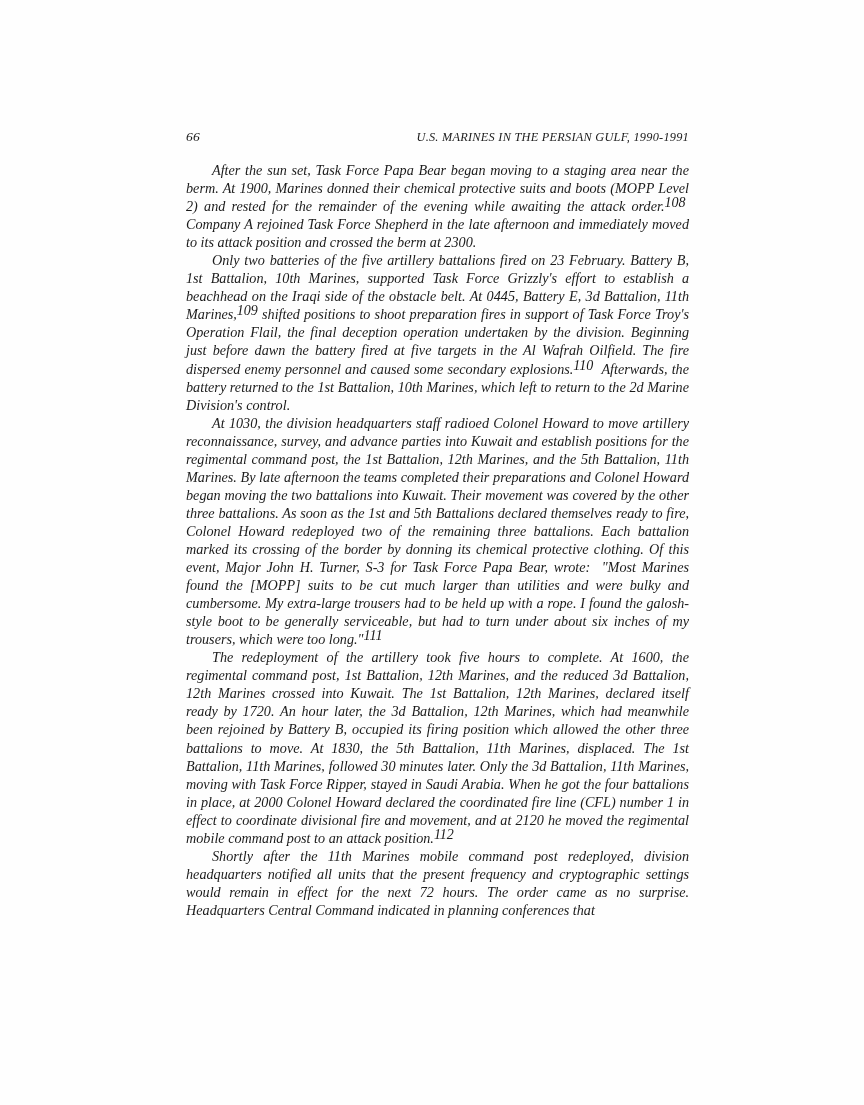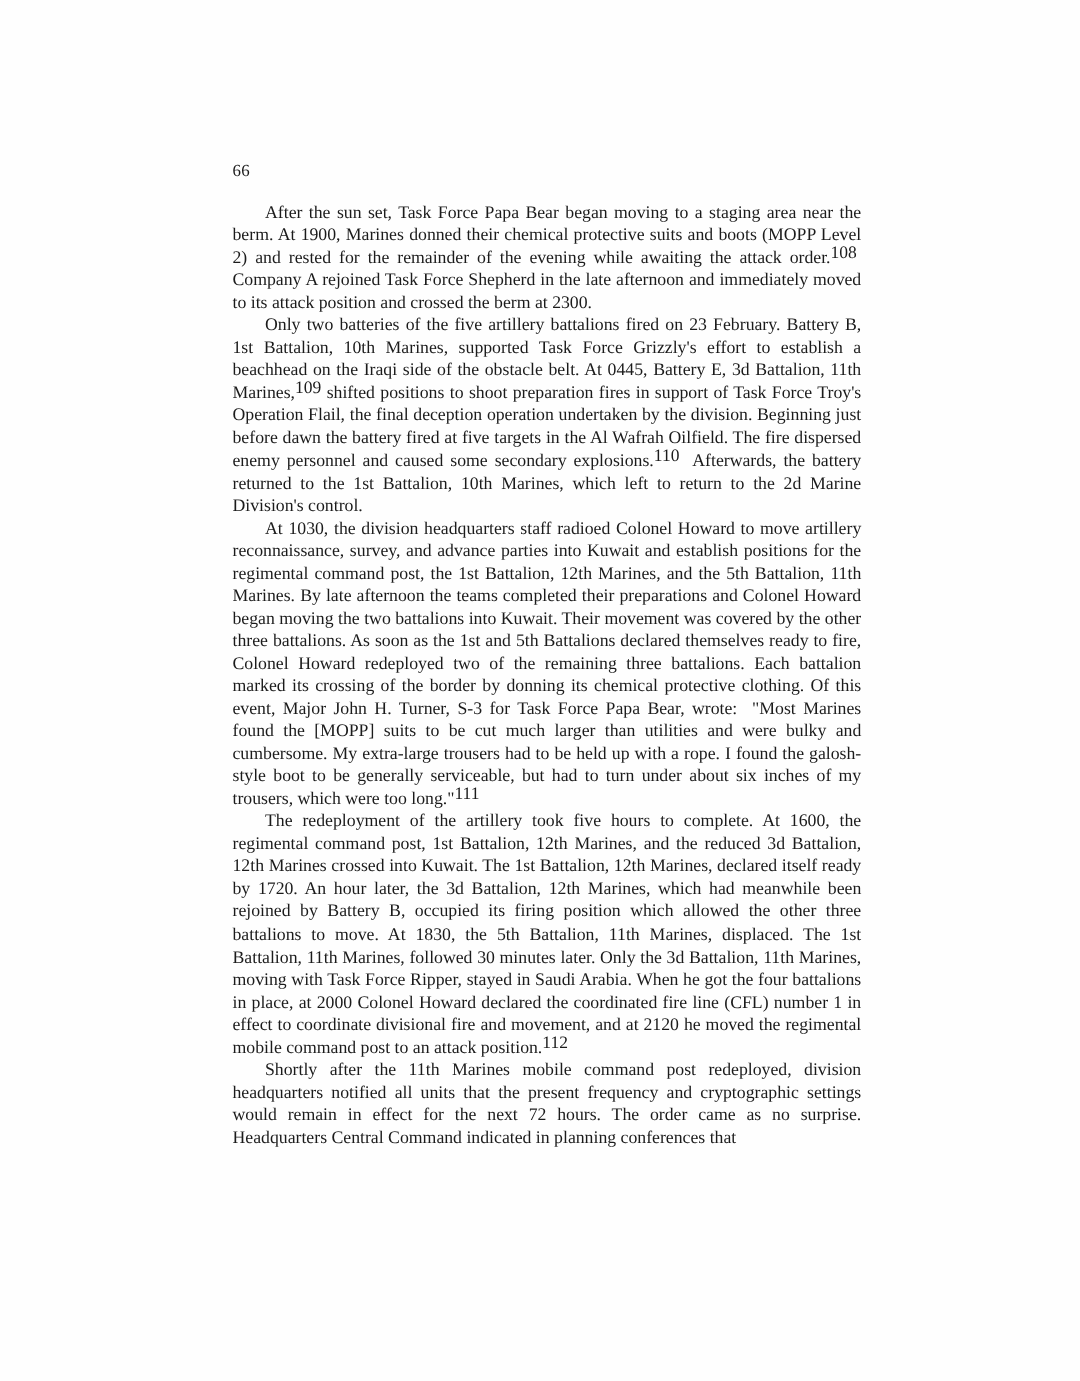--- a/index.html
+++ b/index.html
@@ -18,20 +18,21 @@
     position: relative;
     width: 864px;
     height: 1105px;
     background: #fefefe;
   }
   .content {
     position: absolute;
     left: 186px;
     top: 129px;
     width: 503px;
+    font-style: italic;
   }
   .running-head {
     display: flex;
     justify-content: space-between;
     align-items: baseline;
     font-size: 13px;
     margin-bottom: 16px;
   }
   .folio {
     font-size: 13.5px;
@@ -60,20 +61,21 @@
     letter-spacing: 0;
   }
 </style>
 </head>
 <body>
 
 <div class="page">
   <div class="content">
     <div class="running-head">
       <span class="folio">66</span>
+      <span class="running-title">U.S. MARINES IN THE PERSIAN GULF, 1990-1991</span>
     </div>
     <div class="body-text" id="paragraph-container">
         <p>After the sun set, Task Force Papa Bear began moving to a staging area near the berm. At 1900, Marines donned their chemical protective suits and boots (MOPP Level 2) and rested for the remainder of the evening while awaiting the attack order.<sup>108</sup>&nbsp; Company A rejoined Task Force Shepherd in the late afternoon and immediately moved to its attack position and crossed the berm at 2300.</p>
         <p>Only two batteries of the five artillery battalions fired on 23 February. Battery B, 1st Battalion, 10th Marines, supported Task Force Grizzly's effort to establish a beachhead on the Iraqi side of the obstacle belt. At 0445, Battery E, 3d Battalion, 11th Marines,<sup>109</sup> shifted positions to shoot preparation fires in support of Task Force Troy's Operation Flail, the final deception operation undertaken by the division. Beginning just before dawn the battery fired at five targets in the Al Wafrah Oilfield. The fire dispersed enemy personnel and caused some secondary explosions.<sup>110</sup>&nbsp; Afterwards, the battery returned to the 1st Battalion, 10th Marines, which left to return to the 2d Marine Division's control.</p>
         <p>At 1030, the division headquarters staff radioed Colonel Howard to move artillery reconnaissance, survey, and advance parties into Kuwait and establish positions for the regimental command post, the 1st Battalion, 12th Marines, and the 5th Battalion, 11th Marines. By late afternoon the teams completed their preparations and Colonel Howard began moving the two battalions into Kuwait. Their movement was covered by the other three battalions. As soon as the 1st and 5th Battalions declared themselves ready to fire, Colonel Howard redeployed two of the remaining three battalions. Each battalion marked its crossing of the border by donning its chemical protective clothing. Of this event, Major John H. Turner, S-3 for Task Force Papa Bear, wrote:&nbsp; "Most Marines found the [MOPP] suits to be cut much larger than utilities and were bulky and cumbersome. My extra-large trousers had to be held up with a rope. I found the galosh-style boot to be generally serviceable, but had to turn under about six inches of my trousers, which were too long."<sup>111</sup></p>
         <p>The redeployment of the artillery took five hours to complete. At 1600, the regimental command post, 1st Battalion, 12th Marines, and the reduced 3d Battalion, 12th Marines crossed into Kuwait. The 1st Battalion, 12th Marines, declared itself ready by 1720. An hour later, the 3d Battalion, 12th Marines, which had meanwhile been rejoined by Battery B, occupied its firing position which allowed the other three battalions to move. At 1830, the 5th Battalion, 11th Marines, displaced. The 1st Battalion, 11th Marines, followed 30 minutes later. Only the 3d Battalion, 11th Marines, moving with Task Force Ripper, stayed in Saudi Arabia. When he got the four battalions in place, at 2000 Colonel Howard declared the coordinated fire line (CFL) number 1 in effect to coordinate divisional fire and movement, and at 2120 he moved the regimental mobile command post to an attack position.<sup>112</sup></p>
         <p>Shortly after the 11th Marines mobile command post redeployed, division headquarters notified all units that the present frequency and cryptographic settings would remain in effect for the next 72 hours. The order came as no surprise. Headquarters Central Command indicated in planning conferences that</p>
       </div>
   </div>
 </div>

